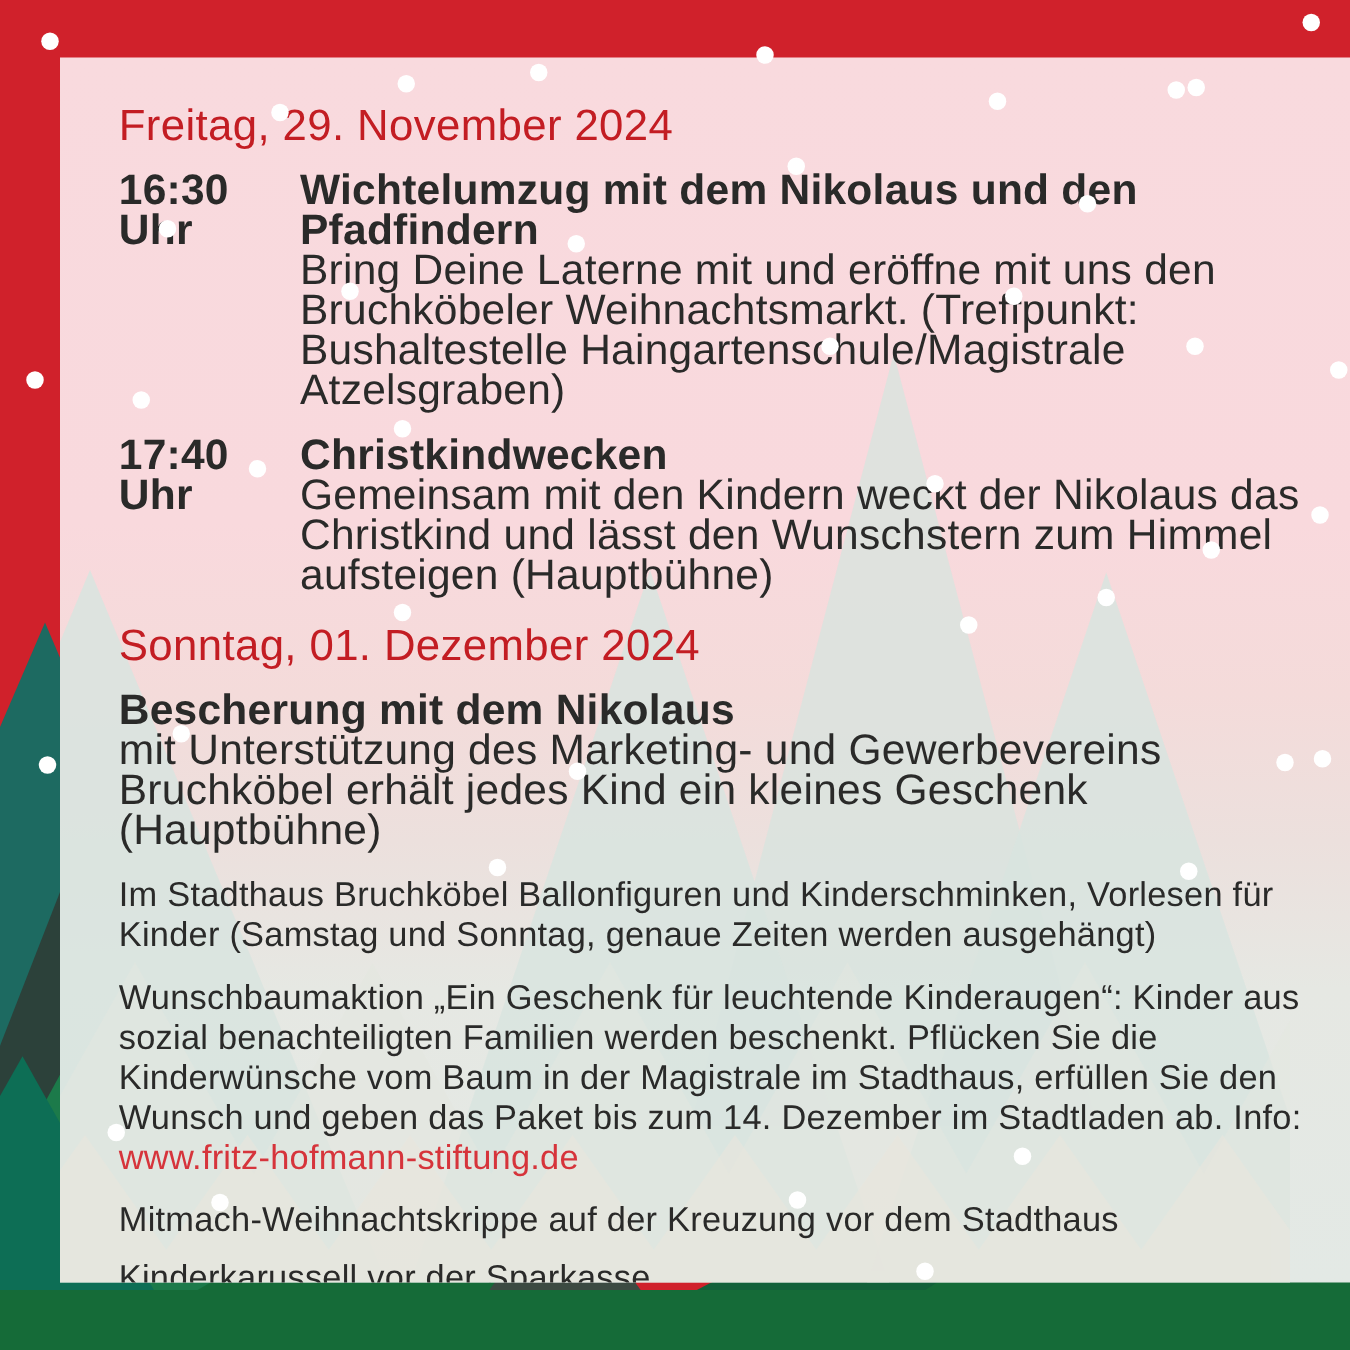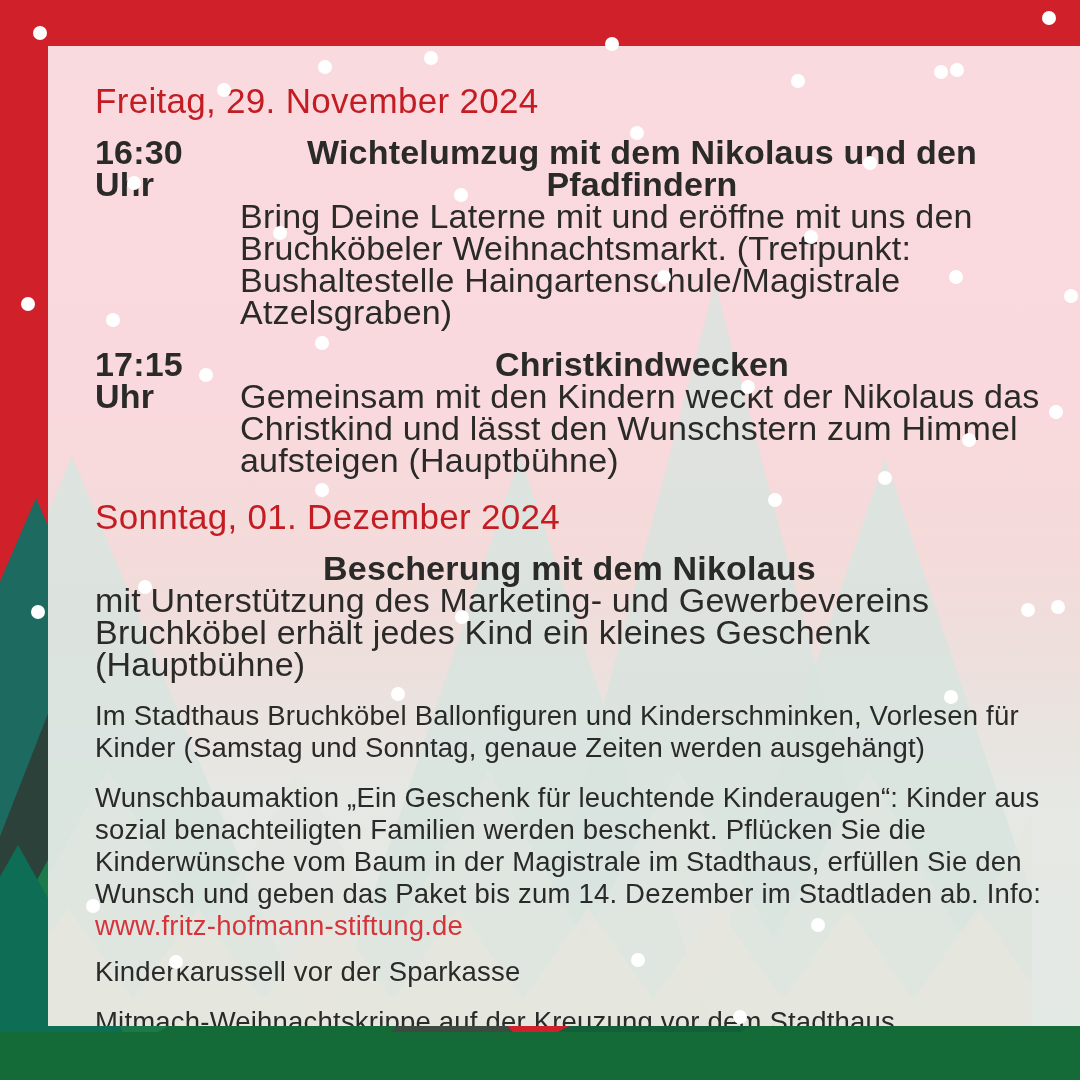--- a/index.html
+++ b/index.html
@@ -18,21 +18,21 @@
   .panel-trees{position:absolute;left:0;top:0;width:984px;height:980px;display:block;}
   .content{position:absolute;left:0;top:0;right:0;bottom:0;padding:0 47px;color:#2a2a29;}
   .day{
     font-size:35px;line-height:42px;font-weight:400;color:#c31d23;
     margin:34px 0 14px;letter-spacing:.3px;
   }
   .day.second{margin-top:16px;}
   .event{display:flex;margin:0 0 20px;font-size:34px;line-height:32px;letter-spacing:.2px;}
   .time{width:145px;flex:none;font-weight:700;}
   .ebody{flex:1;}
-  .etitle{font-weight:700;text-align:center;}
+  .etitle{font-weight:700;}
   .note{margin:18px 0 0;font-size:27.5px;line-height:32px;letter-spacing:.2px;}
   .note.tight{margin-top:14px;}
   .note .lead{font-weight:400;}
   .link{color:#d6343b;text-decoration:none;cursor:pointer;}
   .snow-layer{position:absolute;left:0;top:0;width:1080px;height:1080px;pointer-events:none;}
   .snow{position:absolute;width:14px;height:14px;border-radius:50%;background:#ffffff;}
 </style>
 </head>
 <body>
 
@@ -92,43 +92,43 @@
 
       <div class="event">
         <div class="time">16:30 Uhr</div>
         <div class="ebody">
           <div class="etitle">Wichtelumzug mit dem Nikolaus und den Pfadfindern</div>
           <div class="edesc">Bring Deine Laterne mit und eröffne mit uns den Bruchköbeler Weihnachtsmarkt. (Treffpunkt: Bushaltestelle Haingartenschule/Magistrale Atzelsgraben)</div>
         </div>
       </div>
 
       <div class="event">
-        <div class="time">17:15 Uhr</div>
+        <div class="time">17:40 Uhr</div>
         <div class="ebody">
           <div class="etitle">Christkindwecken</div>
           <div class="edesc">Gemeinsam mit den Kindern weckt der Nikolaus das Christkind und lässt den Wunschstern zum Himmel aufsteigen (Hauptbühne)</div>
         </div>
       </div>
 
       <h1 class="day second">Sonntag, 01. Dezember 2024</h1>
 
       <div class="event">
         <div class="ebody">
           <div class="etitle">Bescherung mit dem Nikolaus</div>
           <div class="edesc">mit Unterstützung des Marketing- und Gewerbevereins Bruchköbel erhält jedes Kind ein kleines Geschenk (Hauptbühne)</div>
         </div>
       </div>
 
       <p class="note"><span class="lead">Im Stadthaus Bruchköbel</span><span> Ballonfiguren und Kinderschminken, Vorlesen für Kinder (Samstag und Sonntag, genaue Zeiten werden ausgehängt)</span></p>
 
       <p class="note"><span class="lead">Wunschbaumaktion</span><span> „Ein Geschenk für leuchtende Kinderaugen“: Kinder aus sozial benachteiligten Familien werden beschenkt. Pflücken Sie die Kinderwünsche vom Baum in der Magistrale im Stadthaus, erfüllen Sie den Wunsch und geben das Paket bis zum 14. Dezember im Stadtladen ab. Info: </span><a class="link">www.fritz-hofmann-stiftung.de</a></p>
 
+      <p class="note"><span class="lead">Mitmach-Weihnachtskrippe</span><span> auf der Kreuzung vor dem Stadthaus</span></p>
+
       <p class="note tight"><span class="lead">Kinderkarussell</span><span> vor der Sparkasse</span></p>
-
-      <p class="note"><span class="lead">Mitmach-Weihnachtskrippe</span><span> auf der Kreuzung vor dem Stadthaus</span></p>
 
     </div>
   </div>
 
   <div class="snow-layer">
       <div class="snow" style="left: 33px; top: 26px;"></div>
       <div class="snow" style="left: 605px; top: 37px;"></div>
       <div class="snow" style="left: 934px; top: 65px;"></div>
       <div class="snow" style="left: 1042px; top: 11px;"></div>
       <div class="snow" style="left: 318px; top: 60px;"></div>

